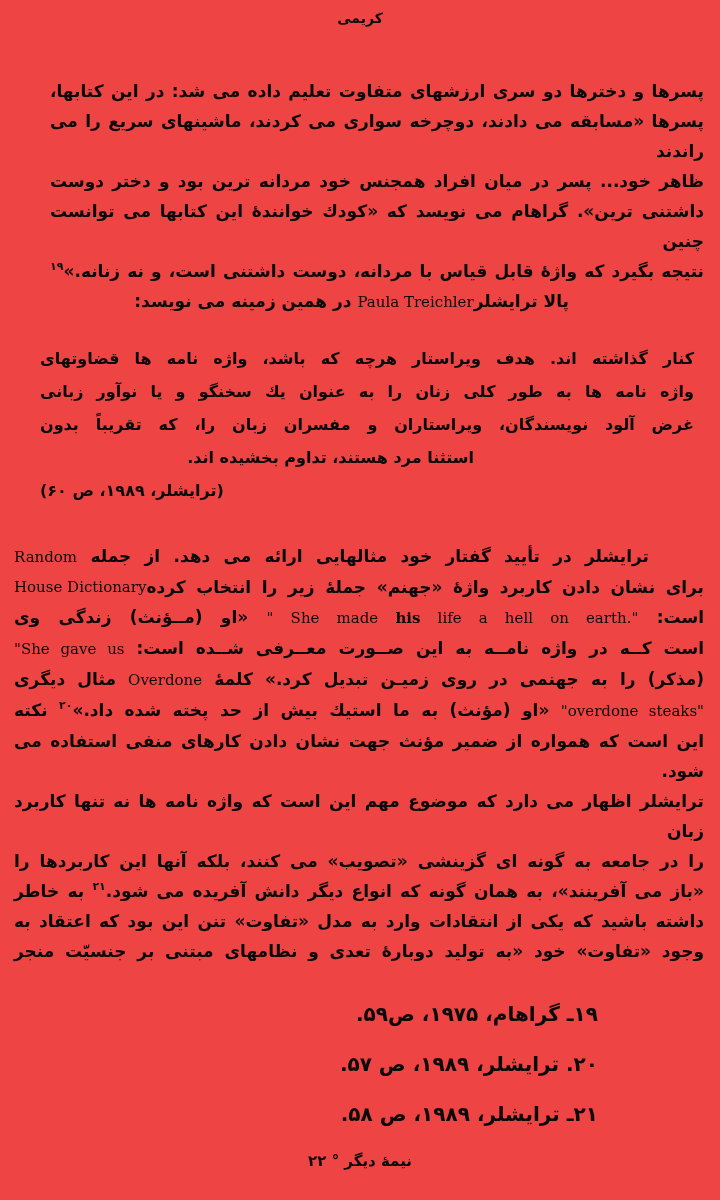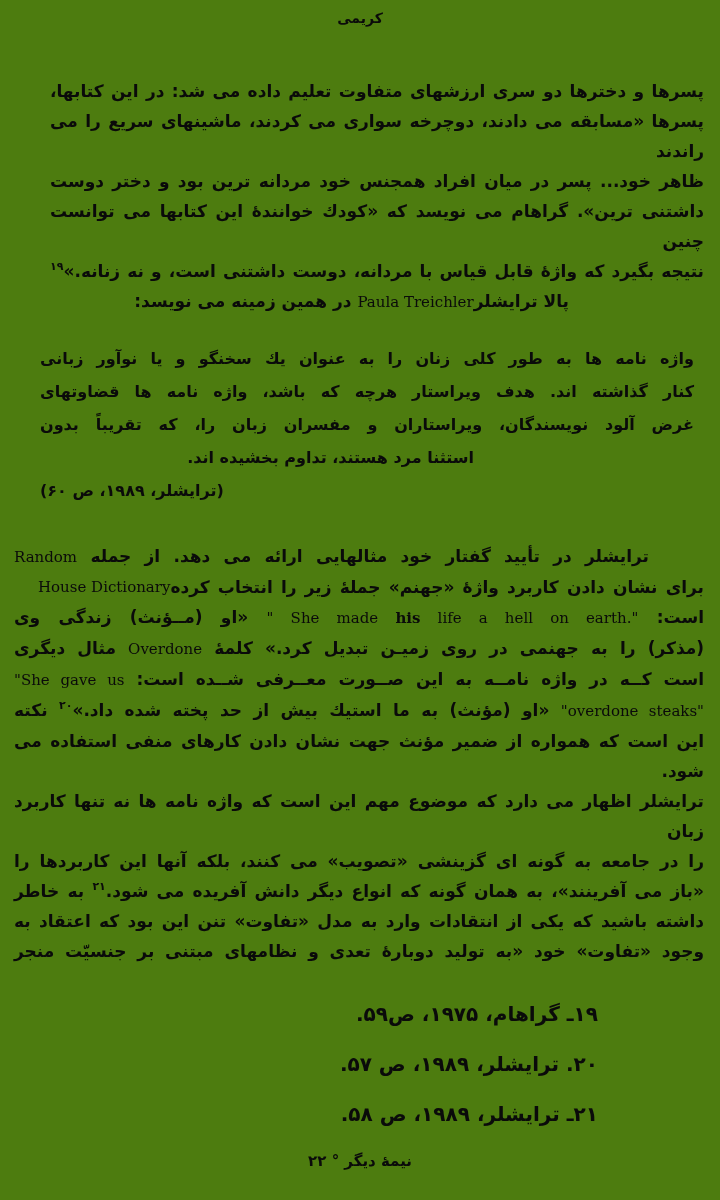--- a/index.html
+++ b/index.html
@@ -1,20 +1,20 @@
 <!DOCTYPE html>
 <html lang="fa"><head>
 <meta charset="utf-8">
 <style>
   html,body { margin:0; padding:0; background:#e8e8e8; }
   .page {
     position:relative;
     width:720px; height:1200px;
     margin:0 auto;
-    background:#4d7c0f;
+    background:#ef4444;
     color:#0a0a0a;
     font-family:"DejaVu Sans","Liberation Sans",sans-serif;
     overflow:hidden;
   }
   .rtl { direction:rtl; unicode-bidi:embed; }
   .running-header {
     position:absolute; top:10px; left:0; right:0;
     text-align:center;
     font-size:14px; font-weight:bold;
   }
@@ -36,21 +36,21 @@
   .quote-lastline { text-align:right; margin-right:220px; }
   .quote-cite { text-align:left; margin-right:318px; }
   .p2 { top:541px; }
   .p2-indent { text-indent:55px; }
   .en {
     direction:ltr; unicode-bidi:embed;
     font-family:"DejaVu Serif","Liberation Serif",serif;
     font-weight:normal; font-size:15px;
   }
   .en b { font-weight:bold; }
-  .en-float { float:left;margin-left:24px; }
+  .en-float { float:left; }
   sup.fnref { font-size:11px; line-height:0; }
   .footnotes {
     position:absolute; top:1000px; right:122px; left:40px;
     direction:rtl; text-align:right;
     font-size:20px; font-weight:bold;
     line-height:28px;
   }
   .footnote-item { margin-bottom:22px; }
   .page-footer {
     position:absolute; top:1152px; left:0; right:0;
@@ -68,33 +68,33 @@
   <div class="body-block p1">
     <div class="jline">پسرها و دخترها دو سری ارزشهای متفاوت تعلیم داده می شد: در این کتابها،</div>
     <div class="jline">پسرها «مسابقه می دادند، دوچرخه سواری می کردند، ماشینهای سریع را می راندند</div>
     <div class="jline">ظاهر خود... پسر در میان افراد همجنس خود مردانه ترین بود و دختر دوست</div>
     <div class="jline">داشتنی ترین». گراهام می نویسد که «کودك خوانندهٔ این کتابها می توانست چنین</div>
     <div class="jline"><span>نتیجه بگیرد که واژهٔ قابل قیاس با مردانه، دوست داشتنی است، و نه زنانه.»</span><sup class="fnref">۱۹</sup></div>
     <div class="intro-line"><span>پالا ترایشلر</span><span class="en">Paula Treichler</span><span> در همین زمینه می نویسد:</span></div>
   </div>
 
   <div class="quote-block">
+    <div class="jline">کنار گذاشته اند. هدف ویراستار هرچه که باشد، واژه نامه ها قضاوتهای</div>
     <div class="jline">واژه نامه ها به طور کلی زنان را به عنوان یك سخنگو و یا نوآور زبانی</div>
-    <div class="jline">کنار گذاشته اند. هدف ویراستار هرچه که باشد، واژه نامه ها قضاوتهای</div>
     <div class="jline">غرض آلود نویسندگان، ویراستاران و مفسران زبان را، که تقریباً بدون</div>
     <div class="quote-lastline">استثنا مرد هستند، تداوم بخشیده اند.</div>
     <div class="quote-cite">(ترایشلر، ۱۹۸۹، ص ۶۰)</div>
   </div>
 
   <div class="body-block p2">
     <div class="jline p2-indent"><span>ترایشلر در تأیید گفتار خود مثالهایی ارائه می دهد. از جمله </span><span class="en">Random</span></div>
     <div class="jline"><span class="en en-float">House Dictionary</span><span>برای نشان دادن کاربرد واژهٔ «جهنم» جملهٔ زیر را انتخاب کرده</span></div>
     <div class="jline"><span>است: </span><span class="en"><span>" She made </span><b>his</b><span> life a hell on earth."</span></span><span> «او (مــؤنث) زندگی وی</span></div>
+    <div class="jline"><span>است کــه در واژه نامــه به این صــورت معــرفی شــده است: </span><span class="en">"She gave us</span></div>
     <div class="jline"><span>(مذکر) را به جهنمی در روی زمیـن تبدیل کرد.» کلمهٔ </span><span class="en">Overdone</span><span> مثال دیگری</span></div>
-    <div class="jline"><span>است کــه در واژه نامــه به این صــورت معــرفی شــده است: </span><span class="en">"She gave us</span></div>
     <div class="jline"><span class="en">"overdone steaks"</span><span> «او (مؤنث) به ما استیك بیش از حد پخته شده داد.»</span><sup class="fnref">۲۰</sup><span> نکته</span></div>
     <div class="jline">این است که همواره از ضمیر مؤنث جهت نشان دادن کارهای منفی استفاده می شود.</div>
     <div class="jline">ترایشلر اظهار می دارد که موضوع مهم این است که واژه نامه ها نه تنها کاربرد زبان</div>
     <div class="jline">را در جامعه به گونه ای گزینشی «تصویب» می کنند، بلکه آنها این کاربردها را</div>
     <div class="jline"><span>«باز می آفرینند»، به همان گونه که انواع دیگر دانش آفریده می شود.</span><sup class="fnref">۲۱</sup><span> به خاطر</span></div>
     <div class="jline">داشته باشید که یکی از انتقادات وارد به مدل «تفاوت» تنن این بود که اعتقاد به</div>
     <div class="jline">وجود «تفاوت» خود «به تولید دوبارهٔ تعدی و نظامهای مبتنی بر جنسیّت منجر</div>
   </div>
 
   <div class="footnotes">

